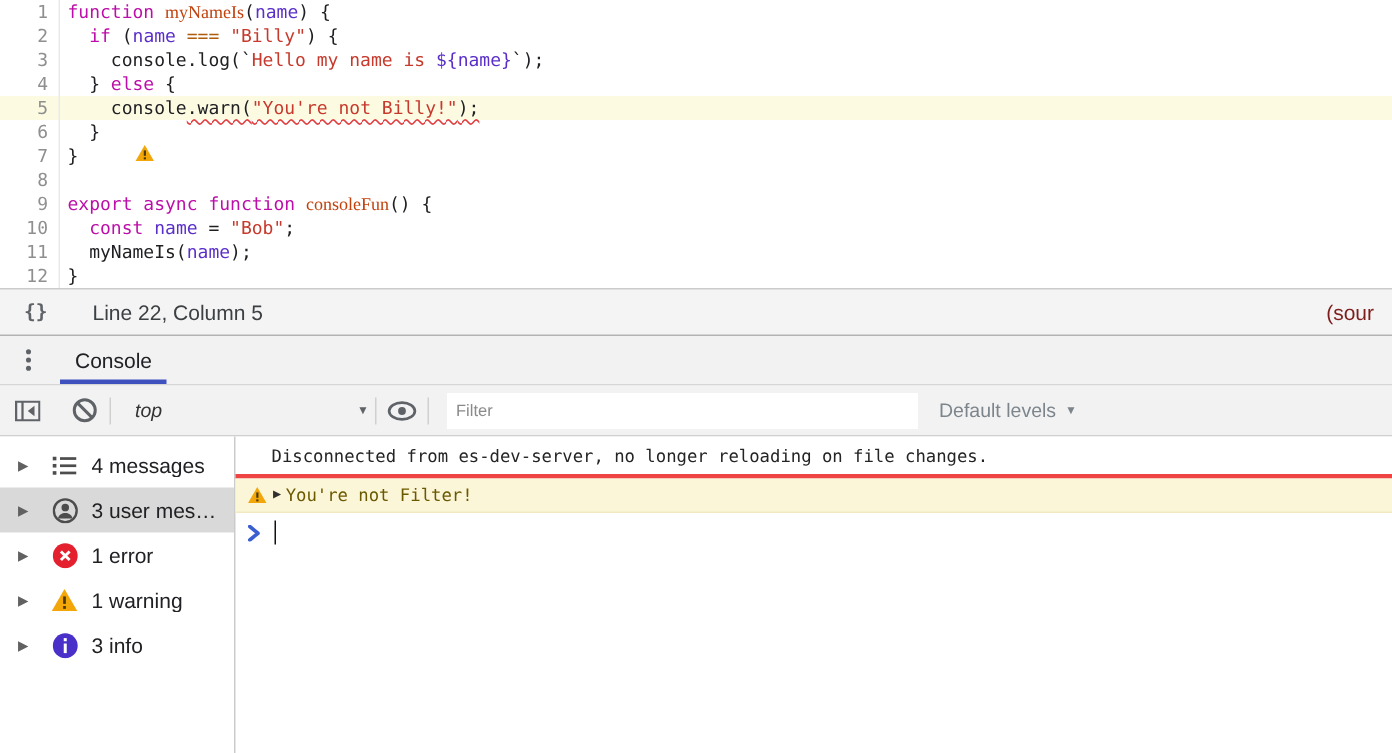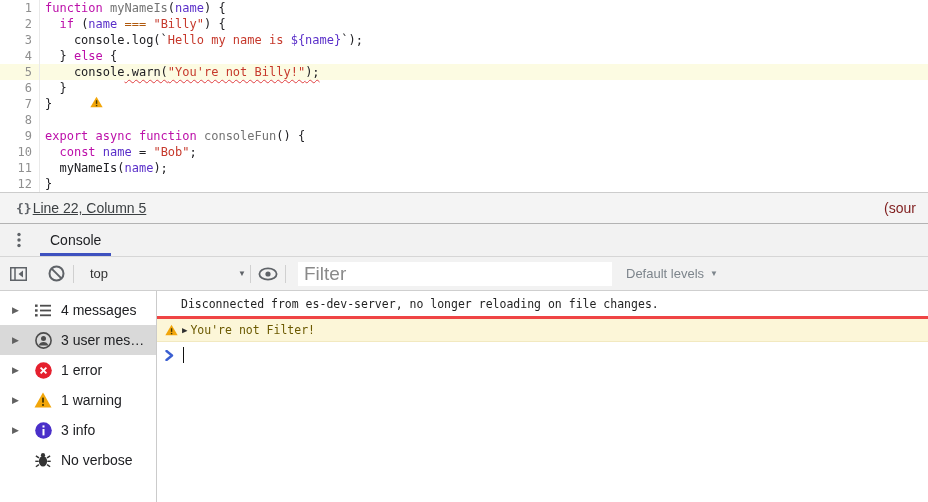--- a/index.html
+++ b/index.html
@@ -9,57 +9,57 @@
 
   
   .editor { position:absolute; top:0; left:0; right:0; height:192px; background:#fff;
             font-family:"DejaVu Sans Mono", monospace; font-size:12px; line-height:16px; }
   .cl { display:flex; height:16px; white-space:pre; }
   .cl.hl { background:#fcfbe2; }
   .ln { width:40px; flex:0 0 40px; text-align:right; padding-right:7px; color:#8f8f8f;
         border-right:1px solid #e9e9e9; }
   .code { padding-left:5px; }
   .kw { color:#bc0fa9; }
-  .def { color:#737373; }
+  .def { color:#c2410c;font-family:Liberation Serif, serif; }
   .va { color:#5a2fc9; }
   .st { color:#c6392c; }
   .op { color:#b05a0e; }
   .pl { color:#202024; }
   .sq { text-decoration:underline wavy #e04040; text-decoration-thickness:1px; text-underline-offset:3px; }
   .inline-warn { display:inline-block; vertical-align:-1px; margin-left:2px; }
 
   
   .statusbar { position:absolute; top:192px; left:0; right:0; height:32px; background:#f4f4f4;
                border-top:1px solid #cccccc; border-bottom:1px solid #b3b3b3;
                display:flex; align-items:center; font-size:14px; color:#3c4043; }
   .pp-icon { margin-left:16px; font-family:"DejaVu Sans Mono", monospace; font-size:13px;
              font-weight:bold; color:#5f6368; cursor:pointer; }
-  .linecol { margin-left:1px;text-decoration:underline; }
+  .linecol { margin-left:30px; }
   .srcmap { margin-left:auto; margin-right:12px; color:#7f1d1d; white-space:nowrap; }
 
   
   .tabbar { position:absolute; top:224px; left:0; right:0; height:33px; background:#f2f2f2;
             border-bottom:1px solid #d6d6d6; display:flex; align-items:stretch; }
   .kebab { width:38px; display:flex; align-items:center; justify-content:center; cursor:pointer; }
   .tab { position:relative; display:flex; align-items:center; padding:0 12px; font-size:14px;
          color:#5f6368; cursor:pointer; }
   .tab.active { color:#202124; }
   .tab.active::after { content:""; position:absolute; left:2px; right:2px; bottom:0; height:3px;
                        background:#3e51bf; }
 
   
   .toolbar { position:absolute; top:257px; left:0; right:0; height:34px; background:#f2f2f2;
              border-bottom:1px solid #cfcfcf; display:flex; align-items:center; font-size:13px; }
   .tbtn { display:flex; align-items:center; justify-content:center; width:26px; height:26px; cursor:pointer; }
   .sep { width:1px; height:18px; background:#d0d0d0; margin:0 4px; }
-  .ctx { display:flex; align-items:center; width:162px; margin-left:6px; cursor:pointer; color:#333; }
+  .ctx { display:flex; align-items:center; width:162px; margin-left:6px; cursor:pointer; color:#333;font-style:italic; }
   .ctx-label { margin-left:6px; }
   .ctx-arrow { margin-left:auto; font-size:8px; color:#5f6368; }
   .filter { width:314px; height:24px; border:none; background:#fff; margin-left:8px; padding:0 6px;
-            font-size:19px; font-family:"Liberation Sans", sans-serif; color:#202124; outline:none; }
+            font-size:11px; font-family:"Liberation Sans", sans-serif; color:#202124; outline:none; }
   .filter::placeholder { color:#8a8a8a; }
   .levels { display:flex; align-items:center; gap:6px; margin-left:14px; color:#7d858c; cursor:pointer; }
   .levels-arrow { font-size:8px; color:#7d858c; }
 
   
   .content { position:absolute; top:291px; left:0; right:0; bottom:0; display:flex; background:#fff; }
   .sidebar { width:157px; flex:0 0 157px; border-right:1px solid #cbcbcb; padding-top:4px; }
   .side-row { display:flex; align-items:center; height:30px; padding-left:12px; font-size:14px;
               color:#202124; cursor:pointer; }
   .side-row.selected { background:#d9d9d9; }
@@ -219,36 +219,20 @@
         <span class="side-ico">
           <svg width="17" height="17" viewBox="0 0 17 17">
             <circle cx="8.5" cy="8.5" r="8.3" fill="#4a2fc9"></circle>
             <rect x="7.5" y="3.4" width="2" height="2.1" fill="#fff"></rect>
             <rect x="7.5" y="7" width="2" height="6.4" fill="#fff"></rect>
           </svg>
         </span>
         <span class="side-label">3 info</span>
       </div>
 
-      <div class="side-row">
-        <span class="tri"></span>
-        <span class="side-ico">
-          <svg width="16" height="16" viewBox="0 0 16 16">
-            <ellipse cx="8" cy="9.3" rx="4.1" ry="5.2" fill="#333"></ellipse>
-            <circle cx="8" cy="3.2" r="2.1" fill="#333"></circle>
-            <line x1="3.9" y1="5.8" x2="0.9" y2="3.8" stroke="#333" stroke-width="1.4"></line>
-            <line x1="12.1" y1="5.8" x2="15.1" y2="3.8" stroke="#333" stroke-width="1.4"></line>
-            <line x1="3.7" y1="9.3" x2="0.3" y2="9.3" stroke="#333" stroke-width="1.4"></line>
-            <line x1="12.3" y1="9.3" x2="15.7" y2="9.3" stroke="#333" stroke-width="1.4"></line>
-            <line x1="3.9" y1="12.6" x2="0.9" y2="14.8" stroke="#333" stroke-width="1.4"></line>
-            <line x1="12.1" y1="12.6" x2="15.1" y2="14.8" stroke="#333" stroke-width="1.4"></line>
-          </svg>
-        </span>
-        <span class="side-label">No verbose</span>
-      </div>
     </div>
 
     <div class="messages">
       <div class="msg-log">
         <span>Disconnected from es-dev-server, no longer reloading on file changes.</span>
       </div>
       <div class="msg-warn">
         <span class="w-ico">
           <svg width="13" height="12" viewBox="0 0 18 16">
             <path d="M9 0.6 L17.5 15.4 L0.5 15.4 Z" fill="#f2a60a"></path>

